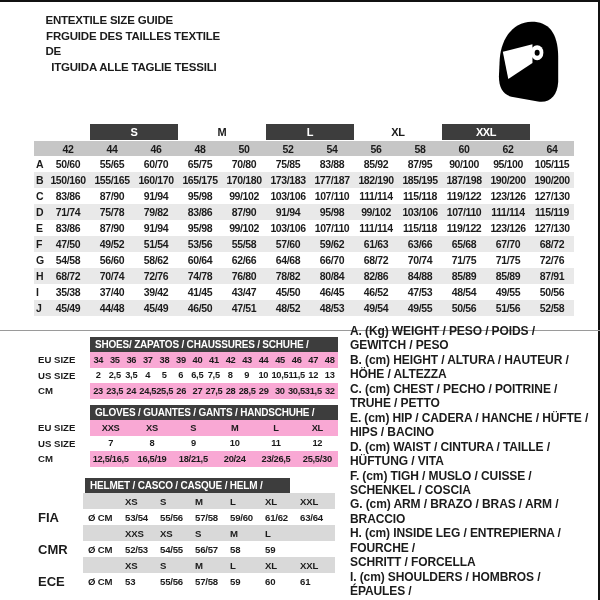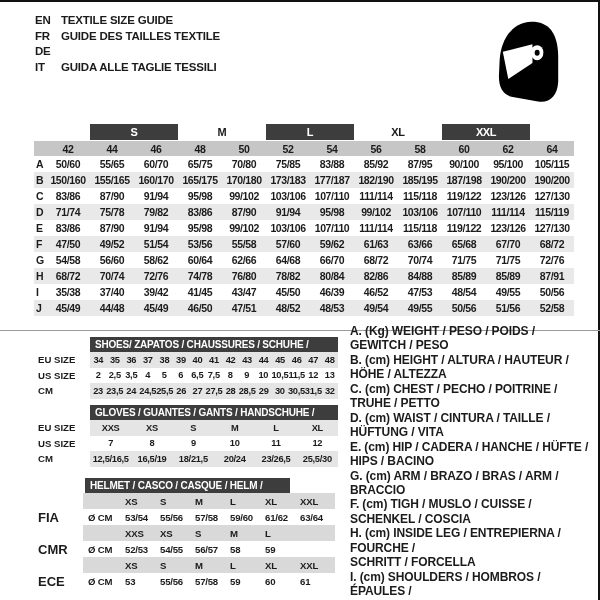--- a/index.html
+++ b/index.html
@@ -6,21 +6,21 @@
   body {
     width:600px; height:600px; position:relative; overflow:hidden;
     background:#ffffff; color:#1b1b1b;
     font-family:"Liberation Sans", sans-serif;
   }
   .top-border { position:absolute; top:0; left:0; width:600px; height:2px; background:#111; }
   .right-border { position:absolute; top:0; right:0; width:2px; height:600px; background:#111; }
   .divider { position:absolute; top:330px; left:0; width:600px; height:1px; background:#9a9a9a; }
 
   
-  .langs { position:absolute; left:35px; top:13px; }
+  .langs { position:absolute; left:35px; top:13px;text-align:right; }
   .lang-row { display:flex; font-size:11.5px; font-weight:bold; line-height:15.5px; letter-spacing:-0.2px; }
   .lang-code { width:26px; flex:none; }
 
   .helmet-wrap { position:absolute; left:488px; top:16px; width:78px; height:94px; }
 
   
   .main-table { position:absolute; left:34px; top:124px; width:540px;
     font-size:10.5px; font-weight:bold; letter-spacing:-0.4px; }
   .mt-group-row { display:flex; height:16px; margin-bottom:1px; }
   .mt-group { text-align:center; line-height:16px; font-size:11px; }
@@ -32,21 +32,21 @@
   .mt-cell { width:44px; flex:none; text-align:center; }
 
   
   .strip-table { position:absolute; left:35px; width:303px; font-weight:bold; }
   .st-title { margin-left:55px; width:248px; height:15px; background:#3d3d3d; color:#fff;
     font-size:10px; line-height:15px; padding-left:5px; box-sizing:border-box; letter-spacing:-0.2px; }
   .st-row { display:flex; height:15.5px; }
   .st-label { width:55px; flex:none; padding-left:3px; box-sizing:border-box;
     display:flex; align-items:center; font-size:9.6px; }
   .st-data { width:248px; flex:none; display:flex; align-items:center; font-size:9.3px; letter-spacing:-0.3px; }
-  .st-data.shaded { background:#e5e5e5; }
+  .st-data.shaded { background:#f9a8d4; }
   .st-cell { flex:1; text-align:center; }
 
   
   .helmet-table { position:absolute; left:35px; top:478px; width:303px; font-weight:bold; }
   .ht-title { margin-left:50px; width:205px; height:15px; background:#3d3d3d; color:#fff;
     font-size:10px; line-height:15px; padding-left:5px; box-sizing:border-box; letter-spacing:-0.2px; }
   .ht-row { display:flex; height:16px; }
   .ht-label { width:48px; flex:none; padding-left:3px; box-sizing:border-box;
     display:flex; align-items:center; font-size:13px; }
   .ht-inner { width:252px; flex:none; display:flex; align-items:center; font-size:9.6px; letter-spacing:-0.2px; }
@@ -238,21 +238,21 @@
       <div class="mt-cell">87/91</div>
     </div>
     <div class="mt-row">
       <div class="mt-letter">I</div>
       <div class="mt-cell">35/38</div>
       <div class="mt-cell">37/40</div>
       <div class="mt-cell">39/42</div>
       <div class="mt-cell">41/45</div>
       <div class="mt-cell">43/47</div>
       <div class="mt-cell">45/50</div>
-      <div class="mt-cell">46/39</div>
+      <div class="mt-cell">46/45</div>
       <div class="mt-cell">46/52</div>
       <div class="mt-cell">47/53</div>
       <div class="mt-cell">48/54</div>
       <div class="mt-cell">49/55</div>
       <div class="mt-cell">50/56</div>
     </div>
     <div class="mt-row mt-stripe">
       <div class="mt-letter">J</div>
       <div class="mt-cell">45/49</div>
       <div class="mt-cell">44/48</div>
@@ -448,30 +448,30 @@
     <div>
       <div>A. (Kg) WEIGHT / PESO / POIDS / GEWITCH / PESO</div>
     </div>
     <div>
       <div>B. (cm) HEIGHT / ALTURA / HAUTEUR / HÖHE / ALTEZZA</div>
     </div>
     <div>
       <div>C. (cm) CHEST / PECHO / POITRINE / TRUHE / PETTO</div>
     </div>
     <div>
+      <div>E. (cm) HIP / CADERA / HANCHE / HÜFTE / HIPS /  BACINO</div>
+    </div>
+    <div>
       <div>D. (cm) WAIST / CINTURA / TAILLE / HÜFTUNG / VITA</div>
     </div>
     <div>
-      <div>E. (cm) HIP / CADERA / HANCHE / HÜFTE / HIPS /  BACINO</div>
+      <div>F.  (cm) TIGH / MUSLO / CUISSE / SCHENKEL / COSCIA</div>
     </div>
     <div>
       <div>G. (cm) ARM  / BRAZO / BRAS / ARM / BRACCIO</div>
-    </div>
-    <div>
-      <div>F.  (cm) TIGH / MUSLO / CUISSE / SCHENKEL / COSCIA</div>
     </div>
     <div>
       <div>H. (cm) INSIDE LEG / ENTREPIERNA / FOURCHE /</div>
       <div>SCHRITT / FORCELLA</div>
     </div>
     <div>
       <div>I.  (cm) SHOULDERS / HOMBROS / ÉPAULES /</div>
       <div>SCHULTERN / SPALLE</div>
     </div>
     <div>

